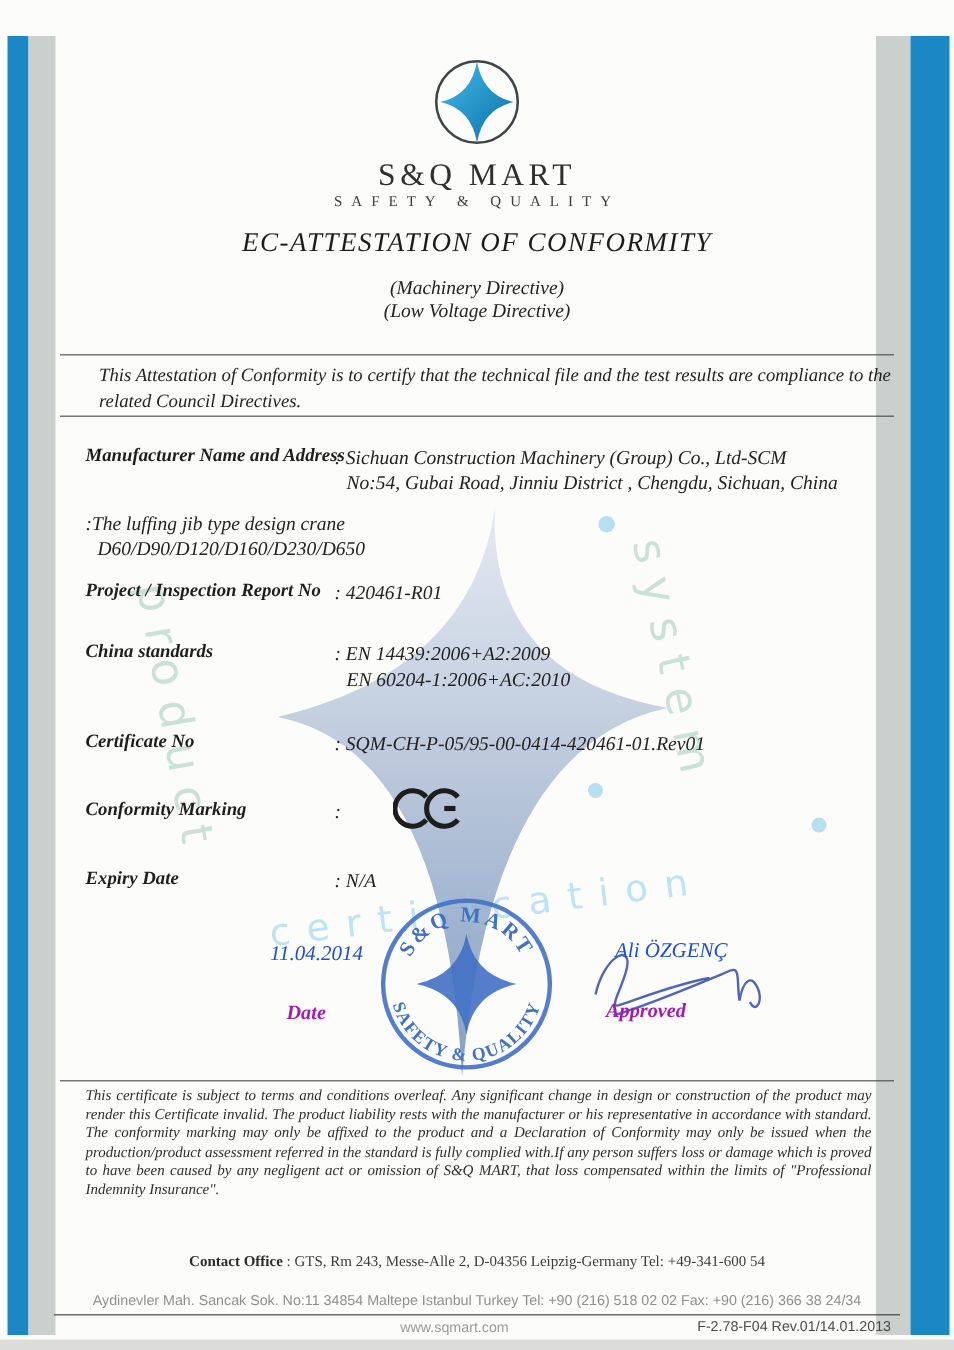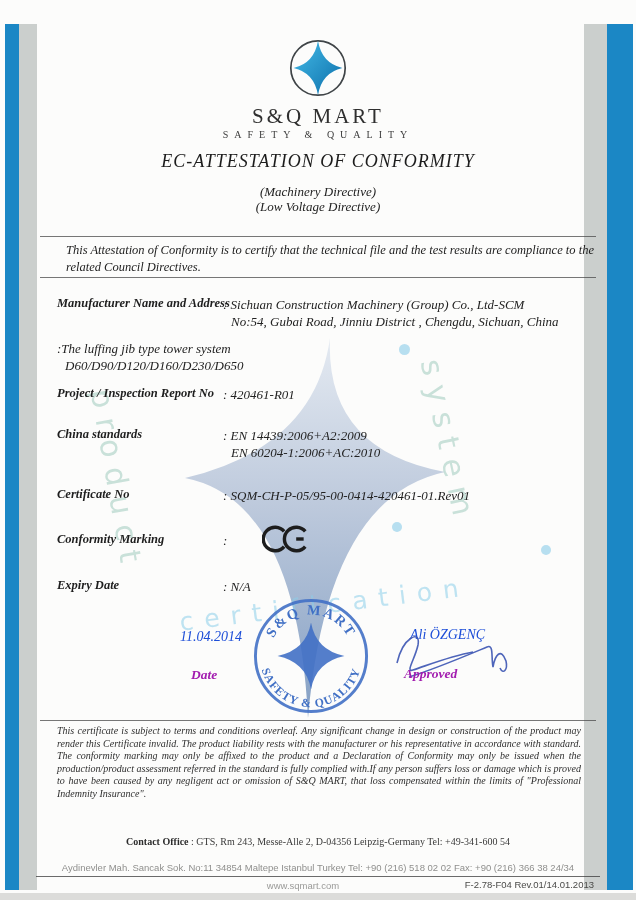--- a/index.html
+++ b/index.html
@@ -95,21 +95,21 @@
 
   <div class="frow" style="top:296px;">
     <span class="flabel">Manufacturer Name and Address</span>
     <span class="fval">
       <div>: Sichuan Construction Machinery (Group) Co., Ltd-SCM</div>
       <div class="cont">No:54, Gubai Road, Jinniu District , Chengdu, Sichuan, China</div>
     </span>
   </div>
   <div class="frow" style="top:340px;">
     <span class="fval">
-      <div>:The luffing jib type tower system</div>
+      <div>:The luffing jib type design crane</div>
       <div class="cont">D60/D90/D120/D160/D230/D650</div>
     </span>
   </div>
   <div class="frow" style="top:386px;">
     <span class="flabel">Project / Inspection Report No</span>
     <span class="fval">
       <div>: 420461-R01</div>
     </span>
   </div>
   <div class="frow" style="top:427px;">

